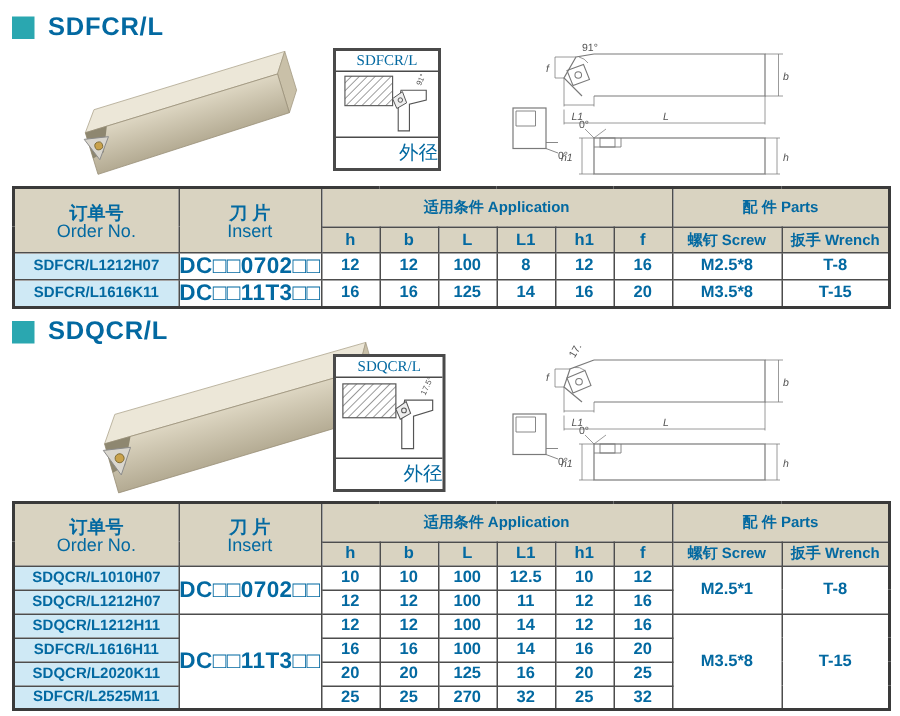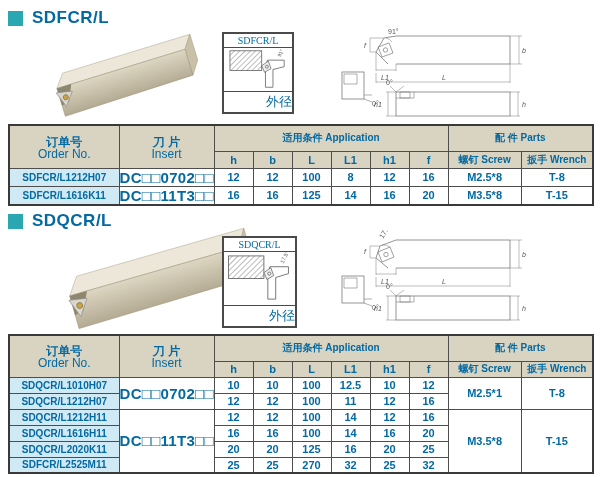--- a/index.html
+++ b/index.html
@@ -299,21 +299,21 @@
       <td>12</td>
       <td>12</td>
       <td>100</td>
       <td>14</td>
       <td>12</td>
       <td>16</td>
       <td rowspan="4">M3.5*8</td>
       <td rowspan="4">T-15</td>
     </tr>
     <tr style="height:16px">
-      <td class="order">SDQCR/L1616H11</td>
+      <td class="order">SDFCR/L1616H11</td>
       <td>16</td>
       <td>16</td>
       <td>100</td>
       <td>14</td>
       <td>16</td>
       <td>20</td>
     </tr>
     <tr style="height:16px">
       <td class="order">SDQCR/L2020K11</td>
       <td>20</td>

